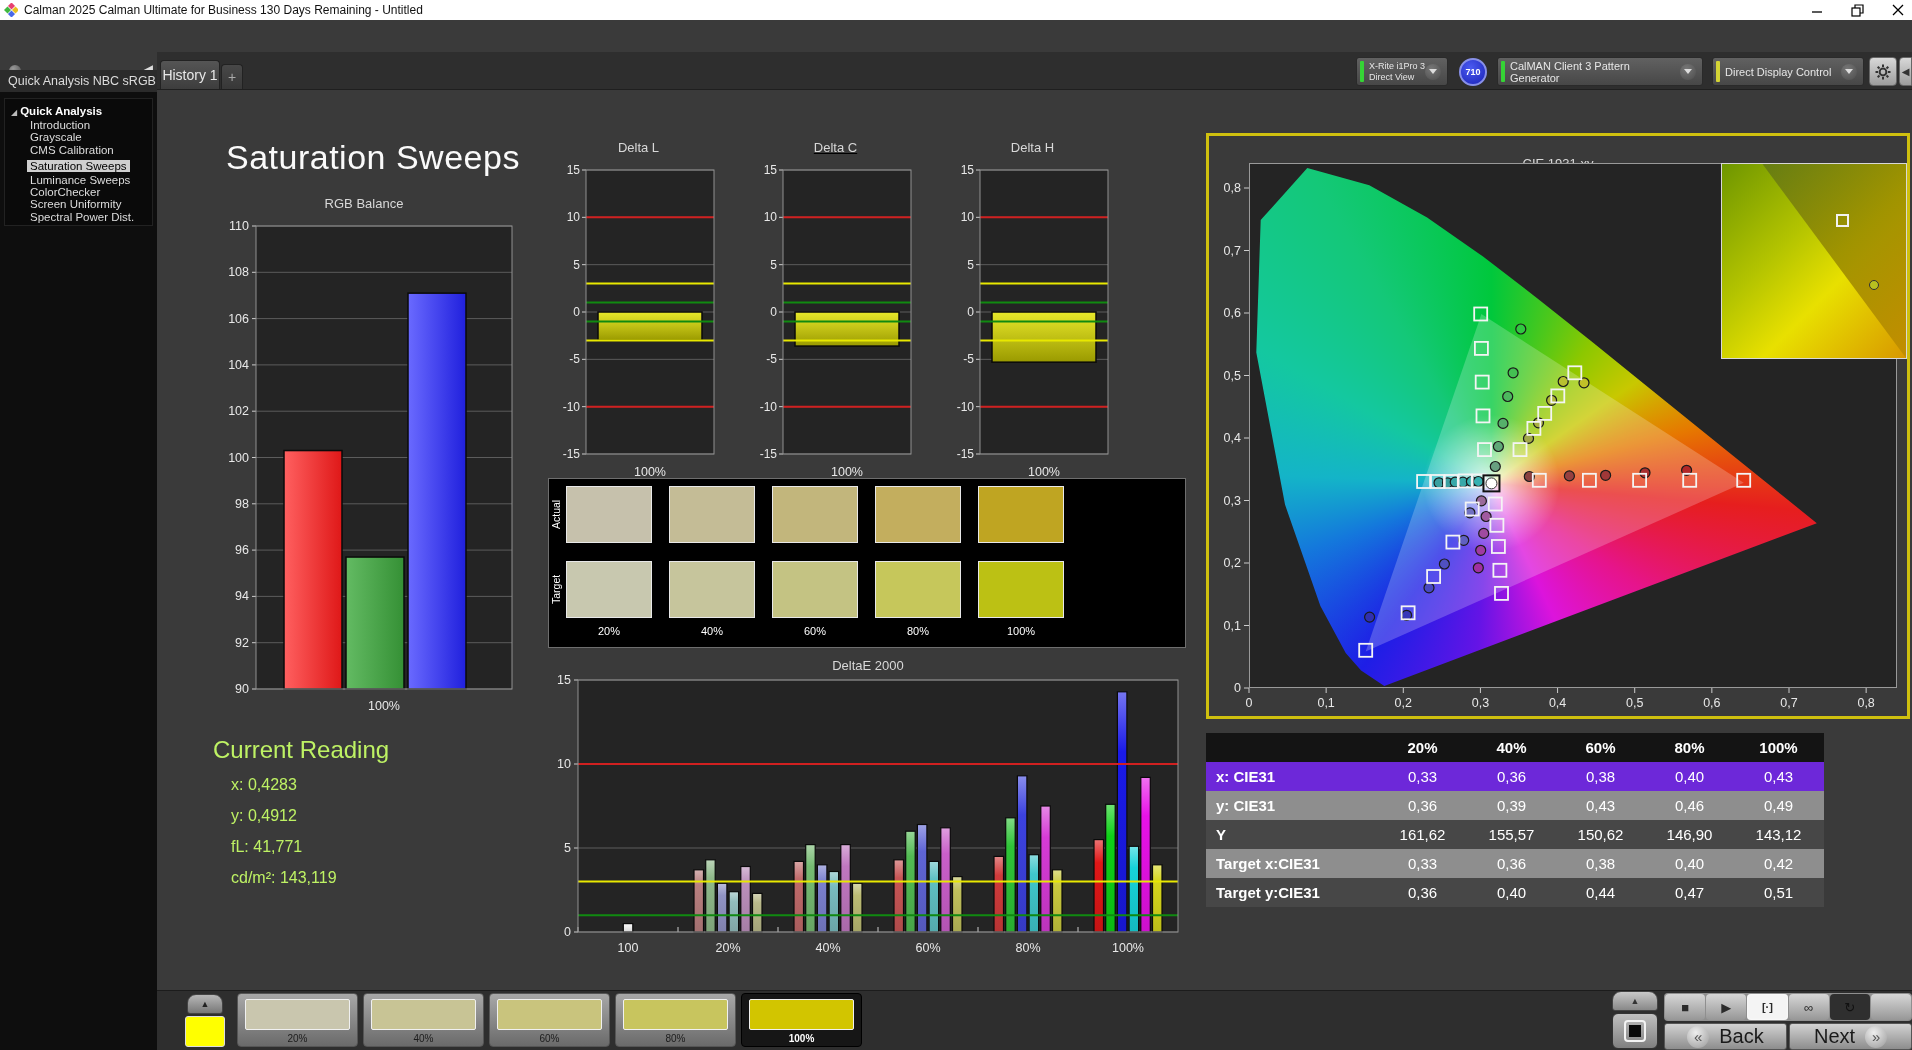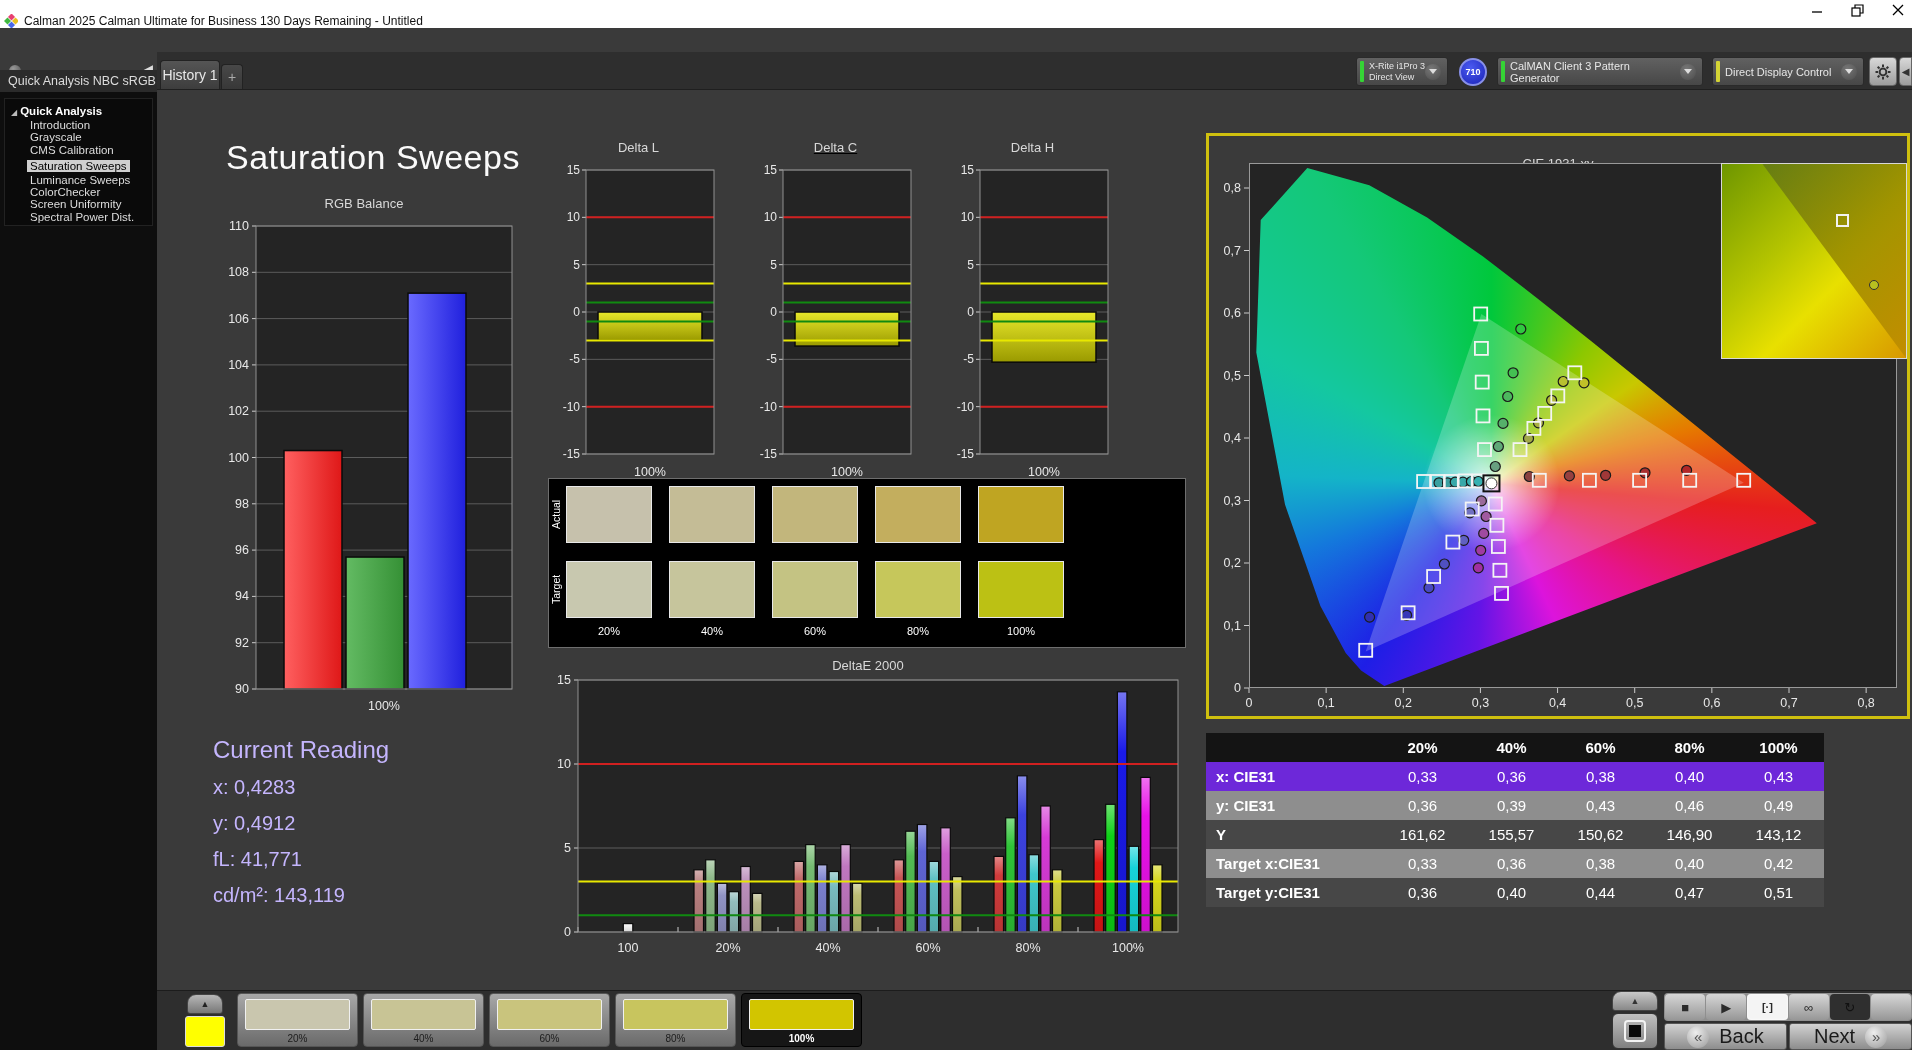--- a/index.html
+++ b/index.html
@@ -1,19 +1,19 @@
 <!DOCTYPE html>
 <html><head>
 <meta charset="utf-8">
 <style>
   html,body{margin:0;padding:0;background:#555;}
   *{box-sizing:border-box;font-family:"Liberation Sans","DejaVu Sans",sans-serif;}
   #root{position:relative;width:1912px;height:1050px;background:#3a3a3a;overflow:hidden;-webkit-font-smoothing:antialiased;}
   
-  #titlebar{position:absolute;left:0;top:0;width:1912px;height:28px;background:#ffffff;display:flex;align-items:flex-end;}
+  #titlebar{position:absolute;left:0;top:0;width:1912px;height:20px;background:#ffffff;display:flex;align-items:center;}
   #titlebar .ttext{font-size:12px;color:#111;margin-left:6px;}
   #win-controls{position:absolute;right:8px;top:0;height:20px;display:flex;align-items:center;gap:28px;}
   #win-controls svg{display:block;}
   
   #logobar{position:absolute;left:0;top:20px;width:1912px;height:32px;background:#1d1d1d;}
   #calman-btn{position:absolute;left:6px;top:2px;width:126px;height:27px;border-radius:5px;background:linear-gradient(#f05555 0%,#d82626 45%,#b31111 100%);border:1px solid #7e0e0e;display:flex;align-items:center;padding:0 6px;cursor:pointer;}
   #calman-btn .ltext{color:#fff;font-size:17px;font-weight:bold;letter-spacing:.5px;margin-left:4px;}
   #calman-btn .drop{margin-left:auto;width:15px;height:15px;border-radius:50%;background:#a31212;display:flex;align-items:center;justify-content:center;}
   #rainbow{position:absolute;left:138px;top:12px;width:1774px;height:7px;
     background:linear-gradient(90deg,#ff0020 0%,#ff00a0 7%,#e000e0 14%,#a000ff 22%,#5020ff 30%,#2040f0 38%,#00a0c0 46%,#00c060 54%,#00d000 62%,#60e000 70%,#c0e000 78%,#ffe000 86%,#ffa000 93%,#ff7000 100%);}
@@ -62,23 +62,23 @@
      background:linear-gradient(135deg,#6e9600 0%,#b4c400 38%,#e8e000 62%,#d89800 100%);}
   #cie-inset .ov{position:absolute;inset:0;background:linear-gradient(135deg,#55751a 0%,#9a8c00 55%,#c08c00 100%);clip-path:polygon(22% 0,100% 0,100% 100%);opacity:.9;}
   #cie-inset .tsq{position:absolute;left:62%;top:26%;width:13px;height:13px;border:2px solid #f2f2f2;}
   #cie-inset .mdot{position:absolute;left:80%;top:60%;width:10px;height:10px;border-radius:50%;background:#b8c020;border:1.5px solid #333;}
   
   #data-table{position:absolute;left:1206px;top:733px;width:618px;}
   .trow{display:flex;height:29px;align-items:center;}
   .trow .lab{width:172px;color:#fff;font-weight:bold;font-size:15px;padding-left:10px;}
   .trow .val{width:89px;color:#fff;font-size:15px;text-align:center;}
   
-  #current-reading{position:absolute;left:213px;top:736px;color:#c4b5fd;}
+  #current-reading{position:absolute;left:213px;top:736px;color:#bef264;}
   #current-reading .crt{font-size:24px;margin-bottom:12px;}
-  #current-reading .crl{font-size:20px;margin-bottom:13px;}
+  #current-reading .crl{font-size:16px;margin-bottom:13px;margin-left:18px;}
   
   #bottombar{position:absolute;left:157px;top:990px;width:1755px;height:60px;background:#2e2e2e;border-top:1px solid #1c1c1c;}
   #mini-up{position:absolute;left:30px;top:3px;width:36px;height:20px;border-radius:9px 9px 3px 3px;background:linear-gradient(#b8b8b8,#777);border:1px solid #444;color:#222;font-size:9px;text-align:center;line-height:18px;cursor:pointer;}
   #mini-swatch{position:absolute;left:28px;top:25px;width:40px;height:31px;border-radius:3px;border:1px solid #ddd;cursor:pointer;}
   .lvl-btn{position:absolute;top:2px;width:121px;height:54px;border-radius:4px;background:linear-gradient(#a8a8a8,#6a6a6a);border:1px solid #555;cursor:pointer;}
   .lvl-btn .chip{position:absolute;left:7px;top:5px;width:105px;height:31px;border:1px solid #f0f0f0;border-radius:2px;}
   .lvl-btn .llab{position:absolute;left:0;top:39px;width:100%;text-align:center;font-size:10px;color:#1c1c1c;}
   .lvl-btn.sel{background:#161616;border-color:#000;}
   .lvl-btn.sel .llab{color:#fff;font-weight:bold;}
   #transport-left-up{position:absolute;left:1455px;top:0px;width:46px;height:20px;border-radius:9px 9px 3px 3px;background:linear-gradient(#c8c8c8,#888);border:1px solid #444;text-align:center;color:#333;font-size:9px;line-height:18px;cursor:pointer;}

